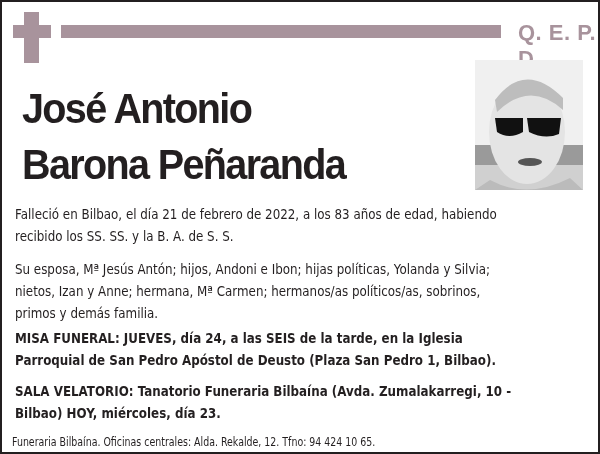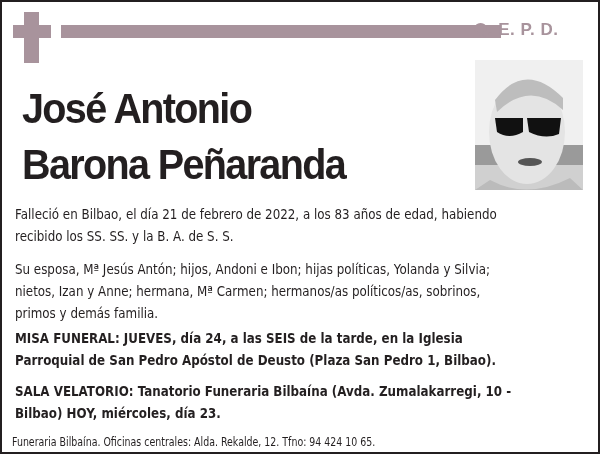--- a/index.html
+++ b/index.html
@@ -1,21 +1,21 @@
 <!DOCTYPE html>
 <html><head>
 <meta charset="utf-8">
 <style>
   html, body { margin:0; padding:0; background:#fff; }
   body { width:600px; height:454px; position:relative; overflow:hidden; }
   .frame { position:absolute; left:0; top:0; width:596px; height:450px; border:2px solid #231f20; border-right-width:3px; background:#fff; }
   .cross-v { position:absolute; left:22px; top:10px; width:15px; height:51px; background:#a8939c; }
   .cross-h { position:absolute; left:11px; top:23px; width:38px; height:13px; background:#a8939c; }
   .bar { position:absolute; left:59px; top:23px; width:440px; height:13px; background:#a8939c; }
-  .qepd { position:absolute; left:472px; top:18px; font-family:"Liberation Sans", sans-serif; font-weight:bold; font-size:17px; color:#a8939c; letter-spacing:0.5px; }
+  .qepd { position:absolute; left:516px; top:18px; font-family:"Liberation Sans", sans-serif; font-weight:bold; font-size:22px; color:#a8939c; letter-spacing:0.5px; }
   .photo { position:absolute; left:473px; top:58px; width:108px; height:130px; overflow:hidden; background:#e8e8e8; }
   .name { position:absolute; left:20px; top:78px; font-family:"Liberation Sans", sans-serif; font-weight:bold; font-size:43px; line-height:56px; color:#231f20; letter-spacing:-1.8px; transform:scaleX(0.92); transform-origin:left top; }
   .p { position:absolute; left:13px; font-family:"DejaVu Sans", sans-serif; color:#231f20; font-size:14.5px; line-height:22px; transform:scaleX(0.82); transform-origin:left top; white-space:nowrap; }
   .b { font-weight:bold; }
   .foot { position:absolute; left:10px; top:433px; font-family:"DejaVu Sans", sans-serif; font-size:11.5px; color:#231f20; transform:scaleX(0.82); transform-origin:left top; white-space:nowrap; }
 </style>
 </head>
 <body>
 
 <div class="frame">

